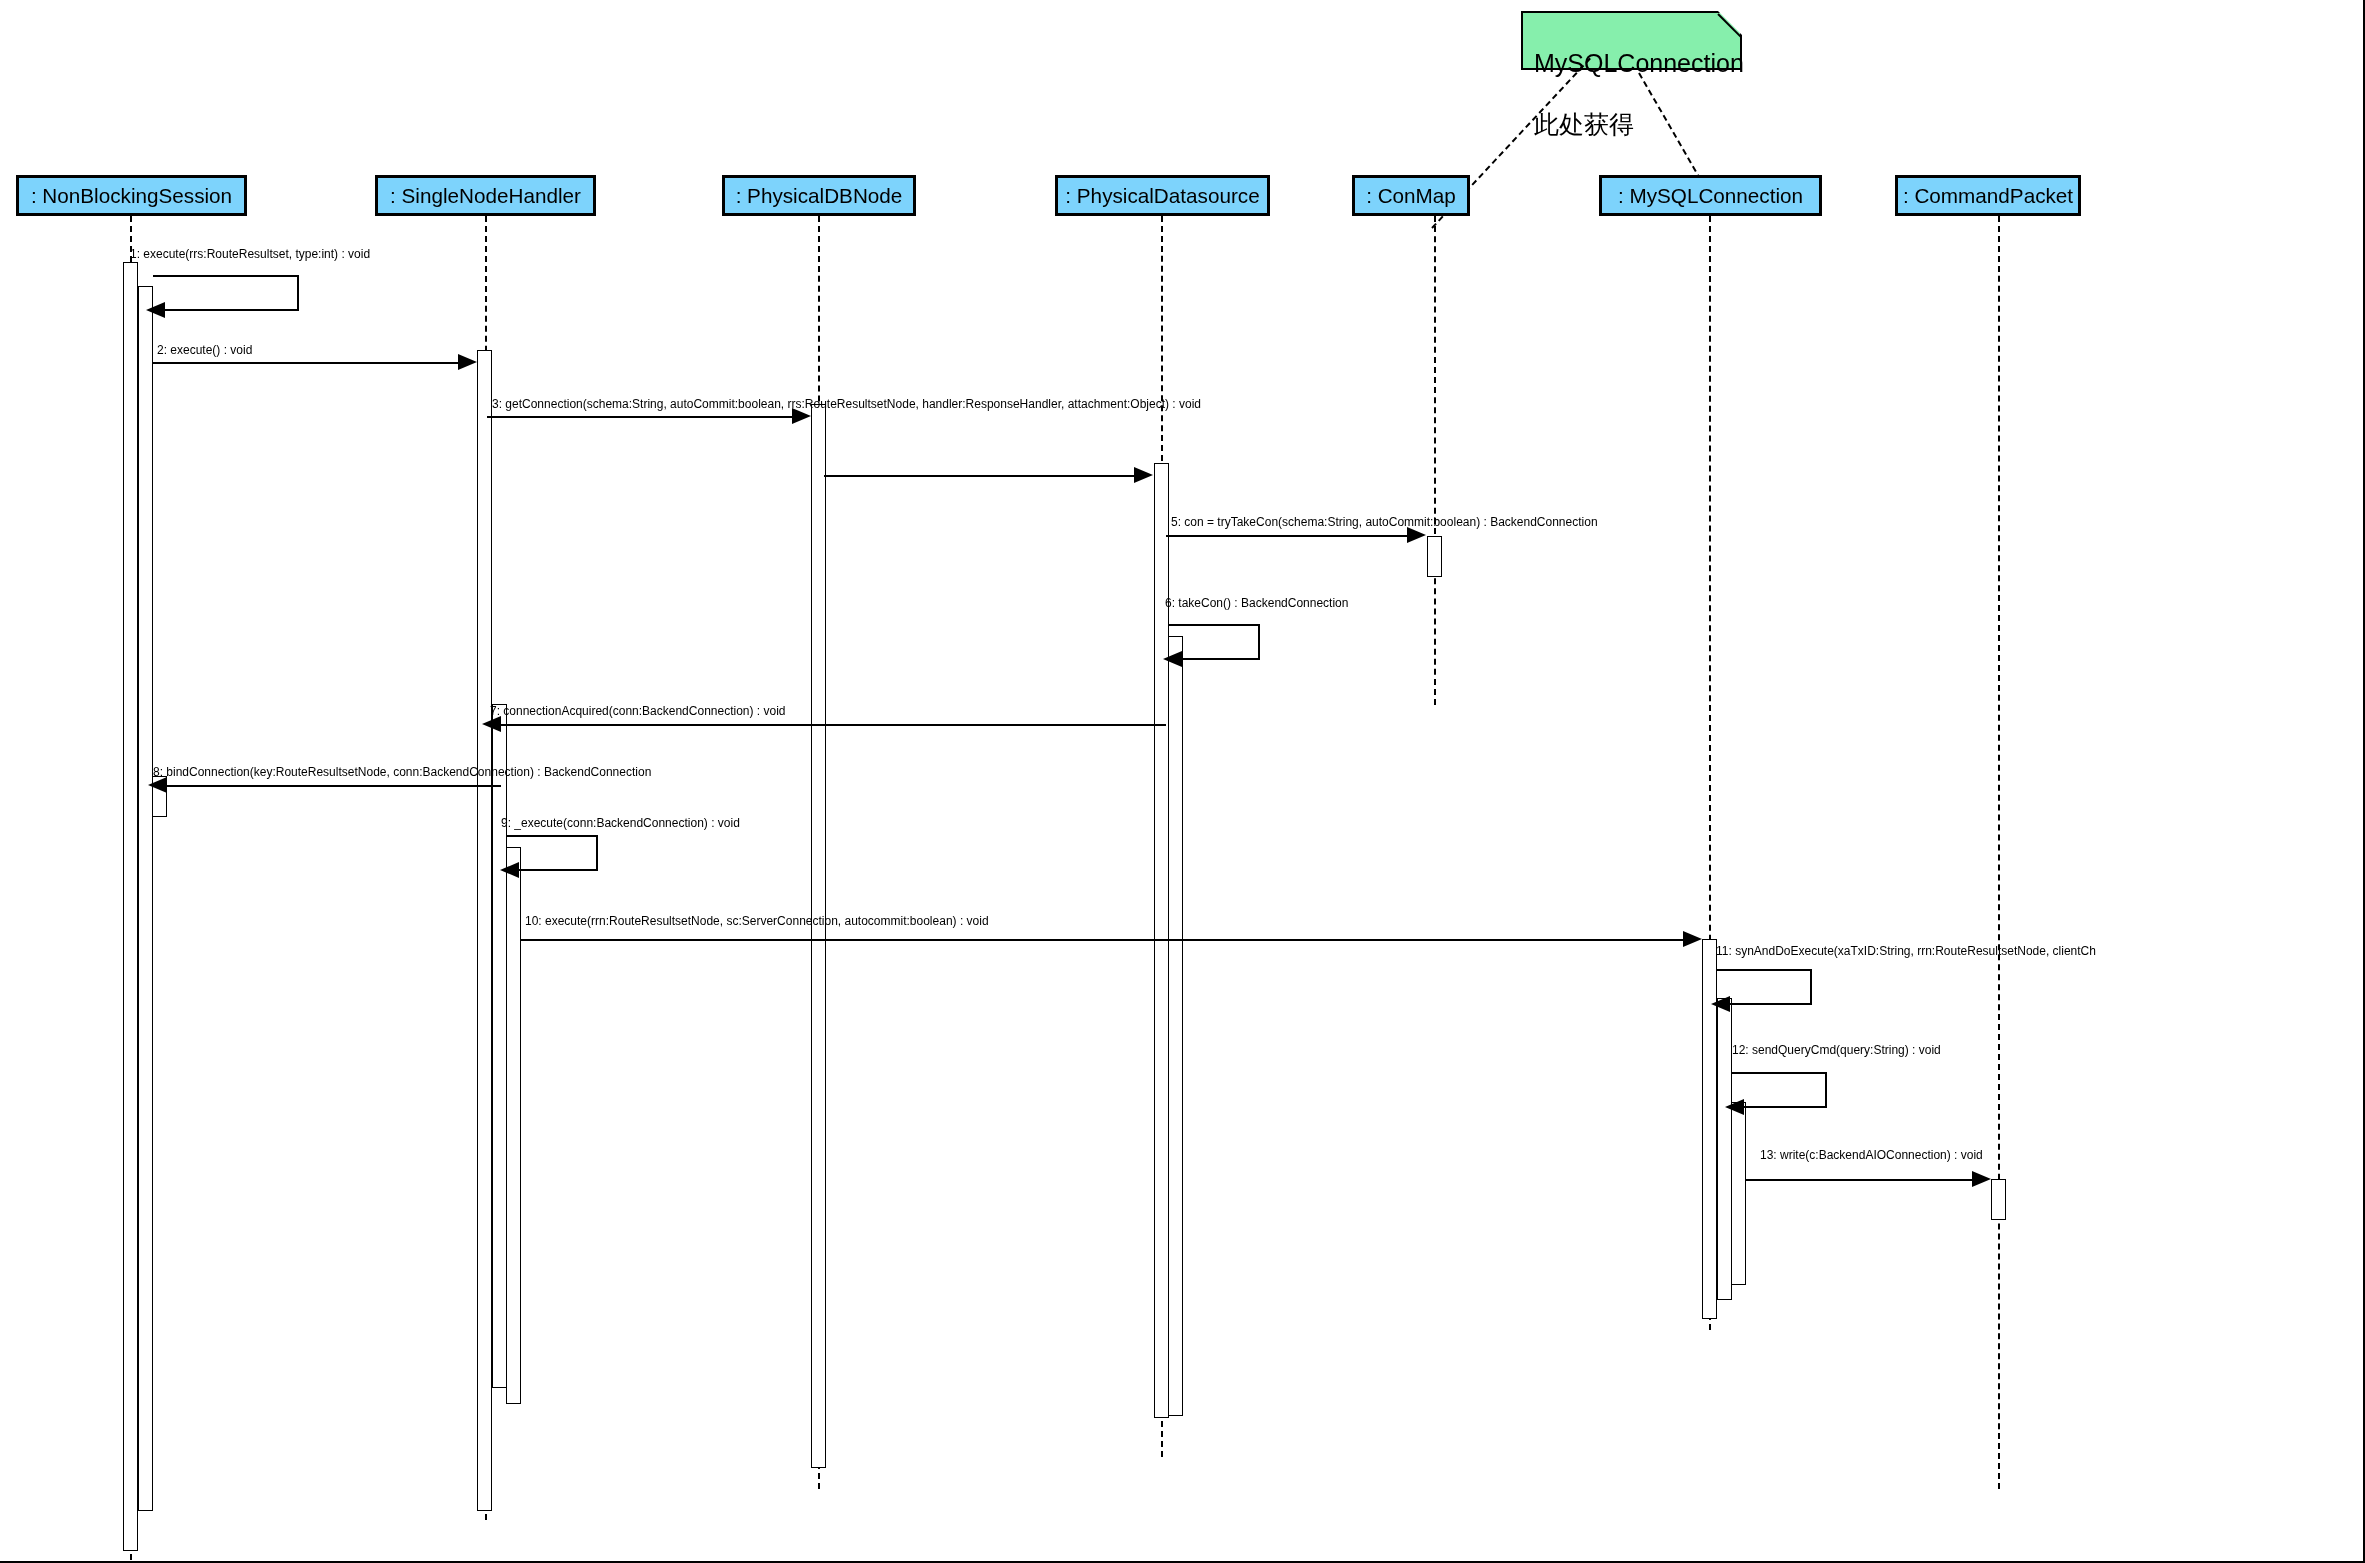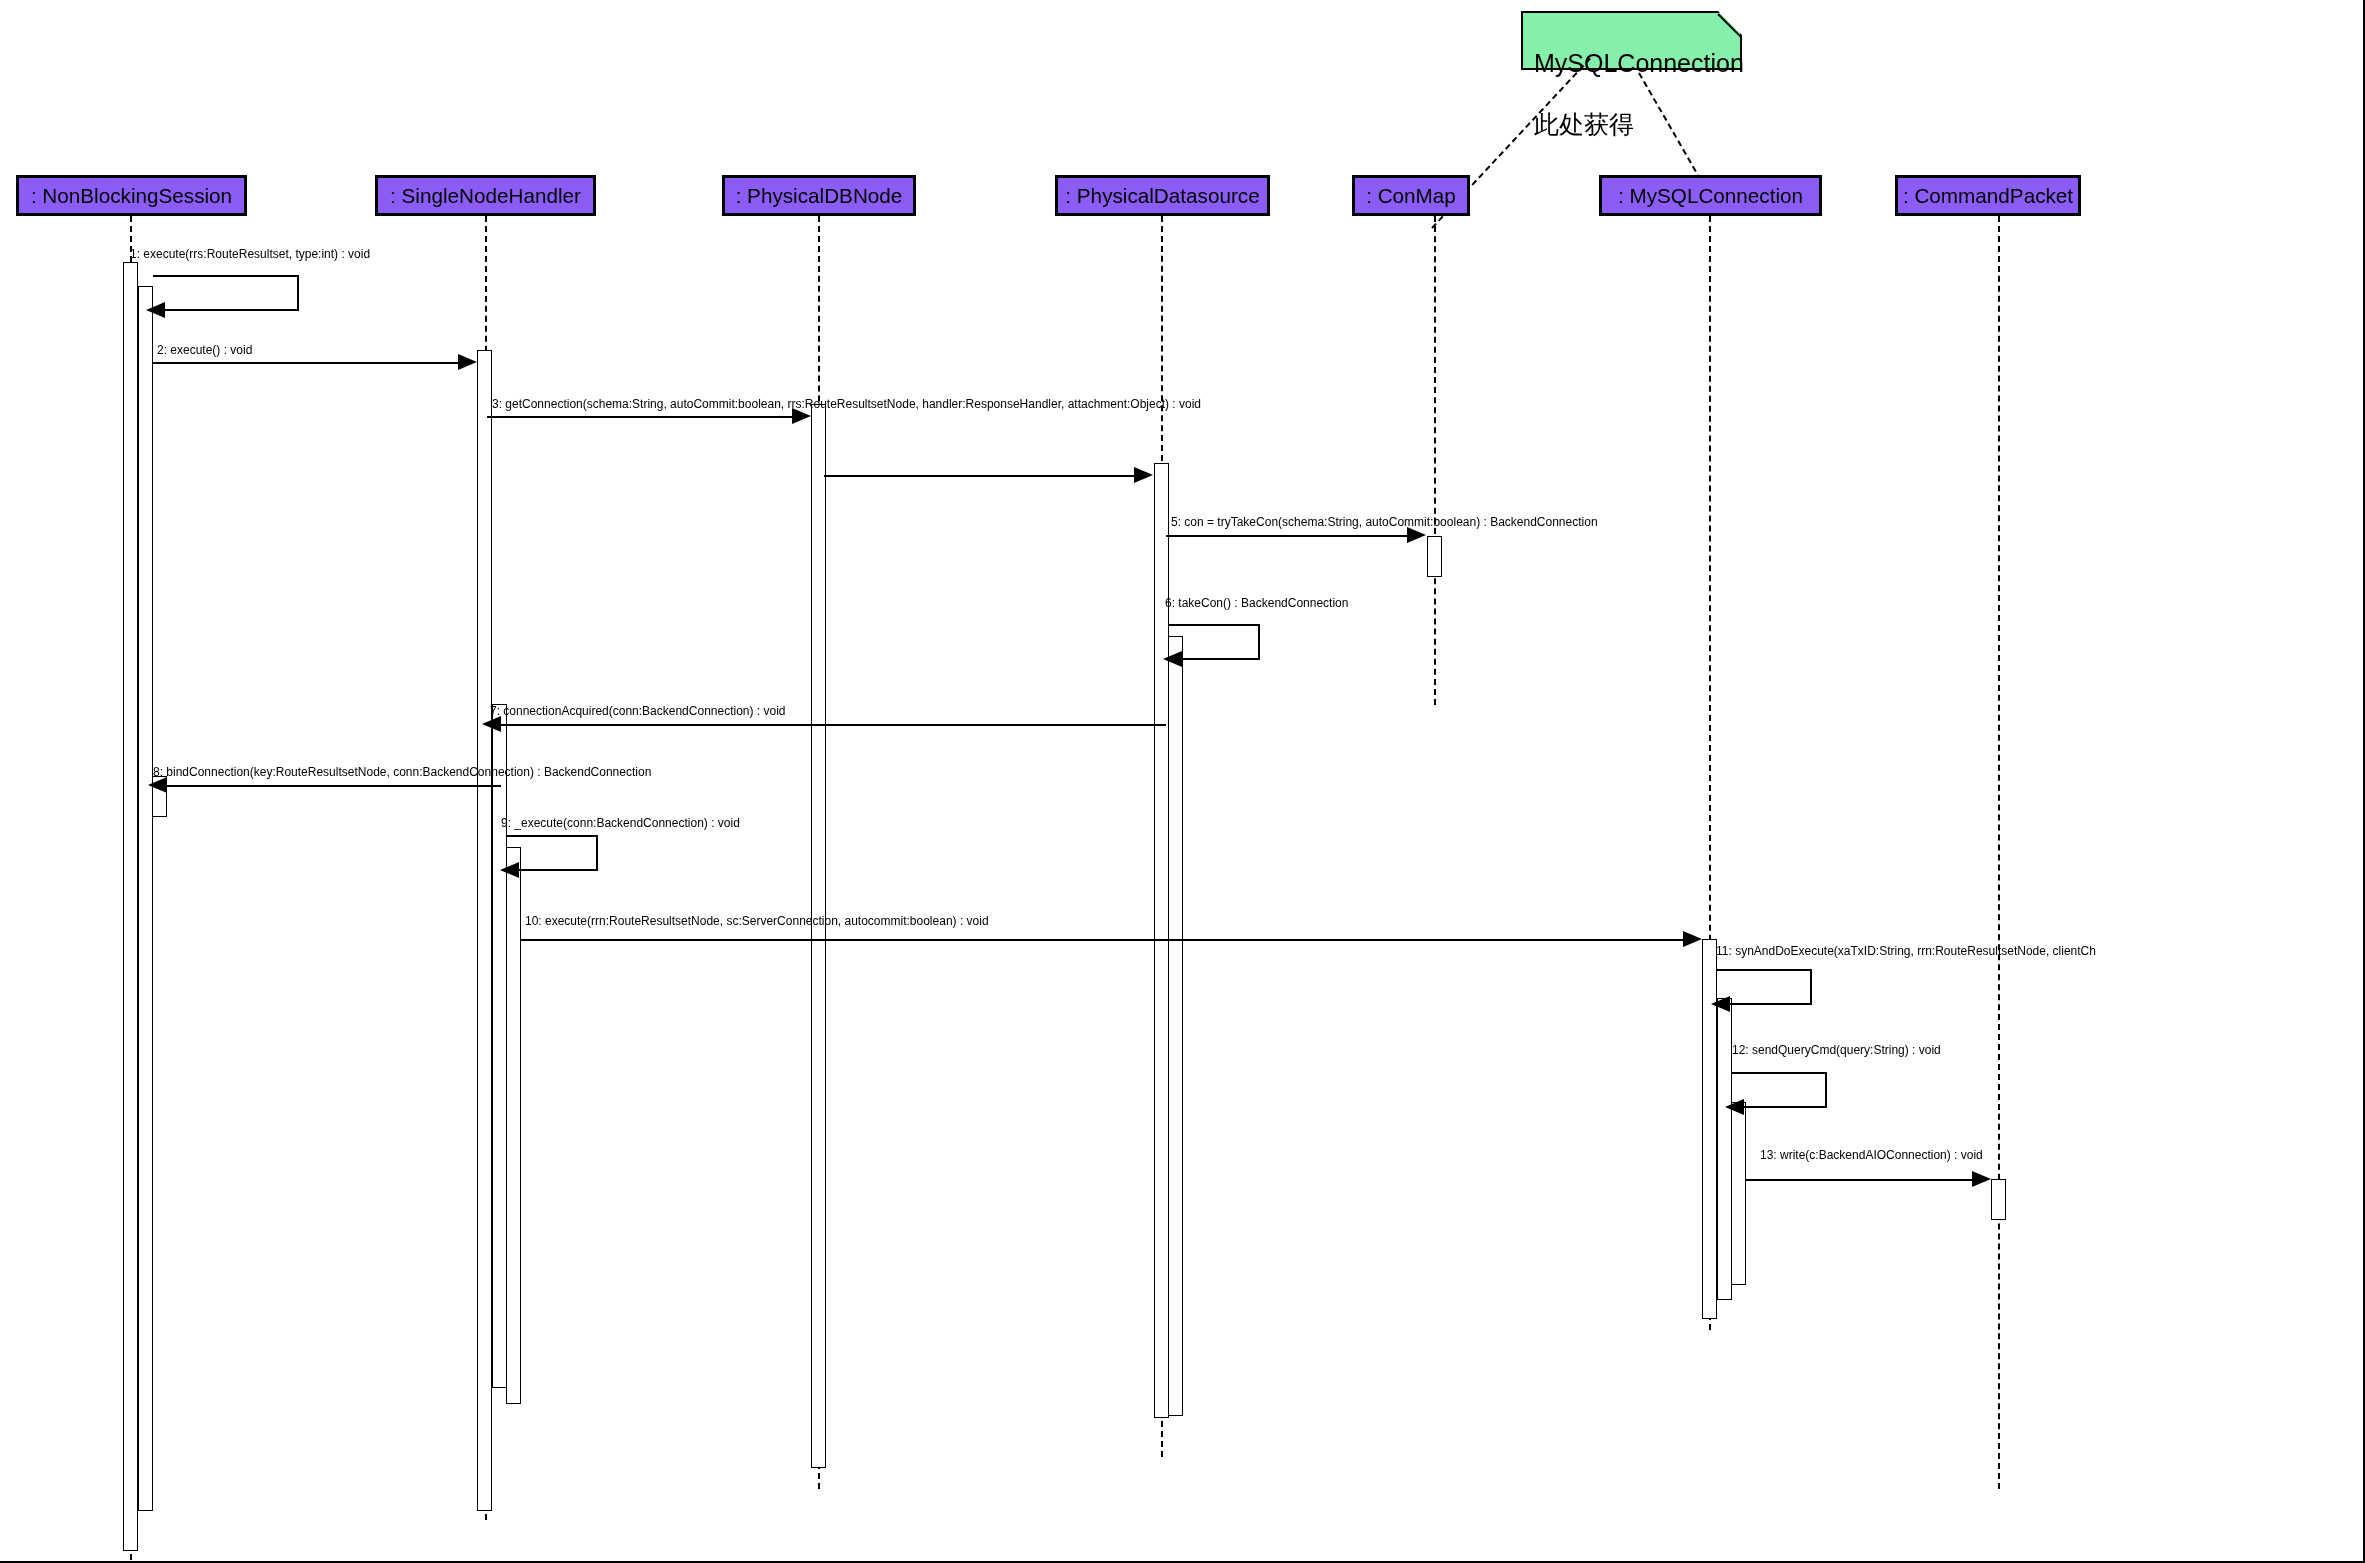--- a/index.html
+++ b/index.html
@@ -15,21 +15,21 @@
     position: relative;
     width: 2366px;
     height: 1564px;
     background: #ffffff;
     overflow: hidden;
   }
   
   .participant-box {
     position: absolute;
     box-sizing: border-box;
-    background: #8b5cf6;
+    background: #7dd3fc;
     border: 3.2px solid #000000;
     display: flex;
     align-items: center;
     justify-content: center;
     font-size: 20.7px;
     color: #000000;
     white-space: nowrap;
     letter-spacing: 0px;
   }
   

